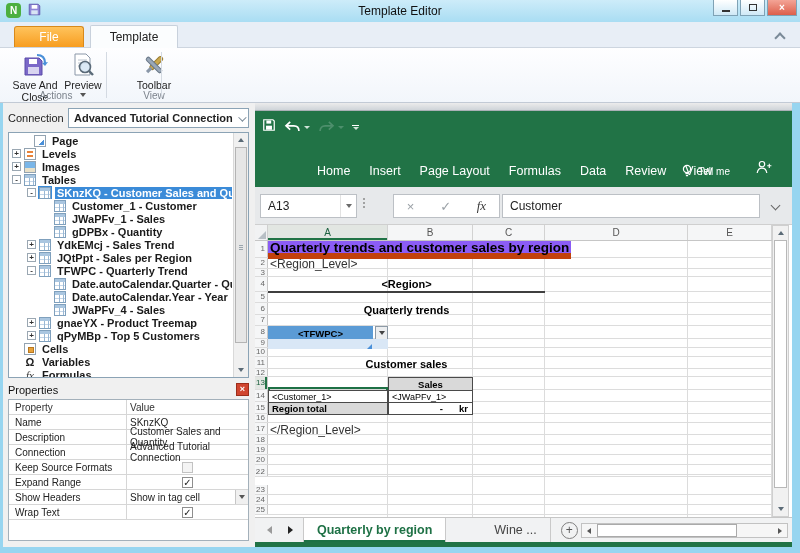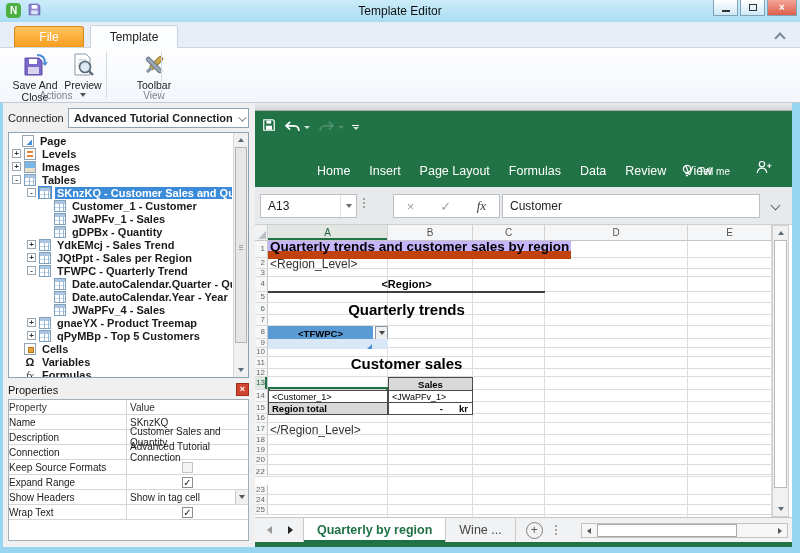--- a/index.html
+++ b/index.html
@@ -109,21 +109,21 @@
               background:repeating-linear-gradient(#9aa5ad 0 1px, transparent 1px 2px); }
 
   .props-header { position:absolute; top:279px; left:5px; right:6px; height:15px; display:flex;
               align-items:center; justify-content:space-between; font-size:11px; color:#111; }
   .props-close { width:13px; height:13px; background:#d0452f; border:1px solid #9c2d1b; color:#fff;
               font-size:9px; line-height:11px; text-align:center; font-weight:bold; }
   .props-box { position:absolute; top:296px; left:5px; right:6px; bottom:12px; background:#fff;
               border:1px solid #a3b0ba; font-size:10px; color:#222; overflow:hidden; }
   .prow { display:flex; height:15px; border-bottom:1px solid #d6d6d6; align-items:center; }
   .prow.phead { color:#333; }
-  .pcell-prop { width:118px; padding-left:0; border-right:1px solid #d6d6d6; height:100%;
+  .pcell-prop { width:118px; padding-left:6px; border-right:1px solid #d6d6d6; height:100%;
               display:flex; align-items:center; }
   .pcell-val { flex:1; padding:0 3px; height:100%; display:flex; align-items:center; position:relative; }
   .checkbox { width:11px; height:11px; border:1px solid #8e8e8e; background:#fff; margin:0 auto;
               font-size:10px; line-height:9px; text-align:center; color:#222; }
   .checkbox.unchecked { border-color:#c2c2c2; background:#f4f4f4; }
   .mini-btn { width:17px; height:12px; border:1px solid #aeb4ba; background:linear-gradient(#fff,#e6e8ea);
               display:flex; align-items:center; justify-content:center; margin-left:2px; font-size:8px;
               color:#444; line-height:8px; }
   .eraser { width:8px; height:5px; background:linear-gradient(90deg,#e89aa8 0 45%, #c8ccd8 45%);
               transform:rotate(-25deg); border:0.5px solid #99a; }
@@ -178,25 +178,25 @@
 
   .grid { position:absolute; top:138px; left:0; width:517px; height:276px; background:#fff; overflow:hidden; }
   .grow { position:absolute; left:0; width:517px; border-bottom:1px solid #dcdcdc; display:flex; }
   .row-num { width:13px; flex:0 0 13px; background:#f5f6f7; border-right:1px solid #c6c6c6;
               font-size:8px; color:#666; text-align:right; padding-right:2px; line-height:1; display:flex;
               align-items:center; justify-content:flex-end; }
   .row-num.sel { background:#e2e6e2; color:#1e6141; box-shadow:inset -2px 0 0 #217346; }
   .vline { position:absolute; top:0; bottom:0; width:1px; background:#dcdcdc; }
   .gcell { position:absolute; display:flex; align-items:center; font-size:9px; color:#000; z-index:2;
               white-space:nowrap; }
-  .c-title { font-size:13.5px; font-weight:bold; border-bottom:8px solid #c2410c; padding-left:2px;
-              background:#c4b5fd; overflow:visible; }
+  .c-title { font-size:13.5px; font-weight:bold; border-bottom:6px solid #c2410c; padding-left:2px;
+              background:#8b5cf6; overflow:visible; }
   .c-tag { font-size:12px; padding-left:2px; color:#333; }
   .c-region { font-size:11px; font-weight:bold; justify-content:center; border-bottom:2px solid #3f3f3f; }
-  .c-centerbold { font-size:15px; font-weight:bold; justify-content:center; }
+  .c-centerbold { font-size:11px; font-weight:bold; justify-content:center; }
   .c-tfwpc { }
   .tf-blue { flex:1; height:100%; background:#5b9bd5; display:flex; align-items:center;
               justify-content:center; font-size:9.5px; font-weight:bold; color:#000; }
   .tf-dd { width:13px; height:100%; margin-left:2px; background:#eceef0; border:1px solid #8d9aa6;
               display:flex; align-items:center; justify-content:center; }
   .tf-dd .tri-down { border-top-color:#444; border-left-width:3px; border-right-width:3px; }
   .c-tfwpc-ext { background:#d9e7f6; position:relative; }
   .c-tfwpc-ext::after { content:""; position:absolute; right:16px; bottom:0; width:0; height:0;
               border-left:5px solid transparent; border-bottom:5px solid #4a90d9; }
   .c-header { background:#d9d9d9; border:1px solid #4a4a4a; font-size:9.5px; font-weight:bold;
@@ -328,21 +328,21 @@
     <div class="left-panel">
       <div class="conn-row">
         <span class="conn-label">Connection</span>
         <div class="conn-select">
           <span>Advanced Tutorial Connection</span>
           <span class="conn-chevron"></span>
         </div>
       </div>
       <div class="tree-box">
         <div class="tree-inner" id="tree">
-            <div class="tree-row" style="padding-left: 1px;">
+            <div class="tree-row" style="padding-left: 13px;">
               <span class="expander"></span>
               <span class="ticon page-icon"></span>
               <span class="tlabel">Page</span>
             </div>
             <div class="tree-row" style="padding-left: 3px;">
               <span class="expander has">+</span>
               <span class="ticon levels-icon"></span>
               <span class="tlabel">Levels</span>
             </div>
             <div class="tree-row" style="padding-left: 3px;">
@@ -694,21 +694,21 @@
         <div class="ts-arrow" style="bottom:0;">
             <span class="tri-down"></span>
           </div>
       </div>
 
       <div class="sheet-bar">
         <div class="snav">
           <span class="tri-left"></span>
           <span class="tri-right"></span>
         </div>
-        <div id="sheet-tabs" style="display:flex; height:100%;">
+        <div id="sheet-tabs" style="display:flex; height:100%;gap:35px;">
             <div class="stab active">Quarterly by region</div>
             <div class="stab">Wine ...</div>
           </div>
         <div class="plus-circle">+</div>
         <div class="vdots">
             <i></i>
             <i></i>
             <i></i>
           </div>
         <div class="hscroll">

